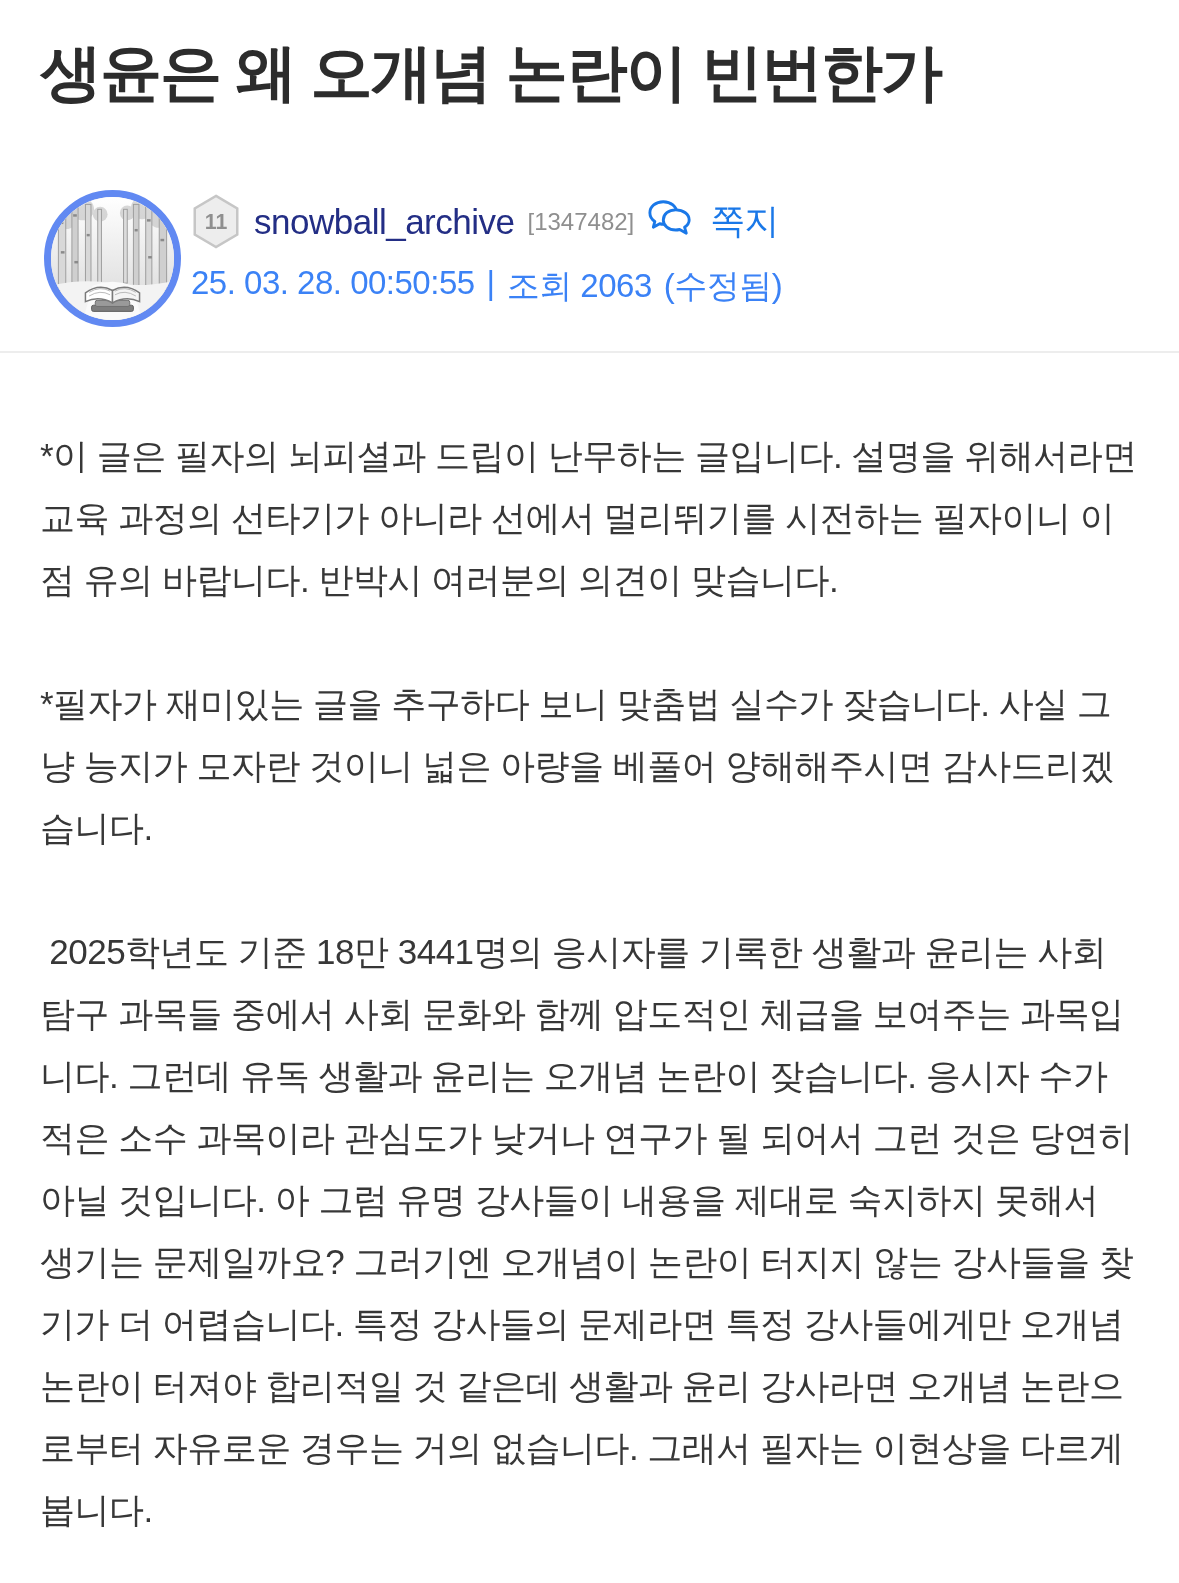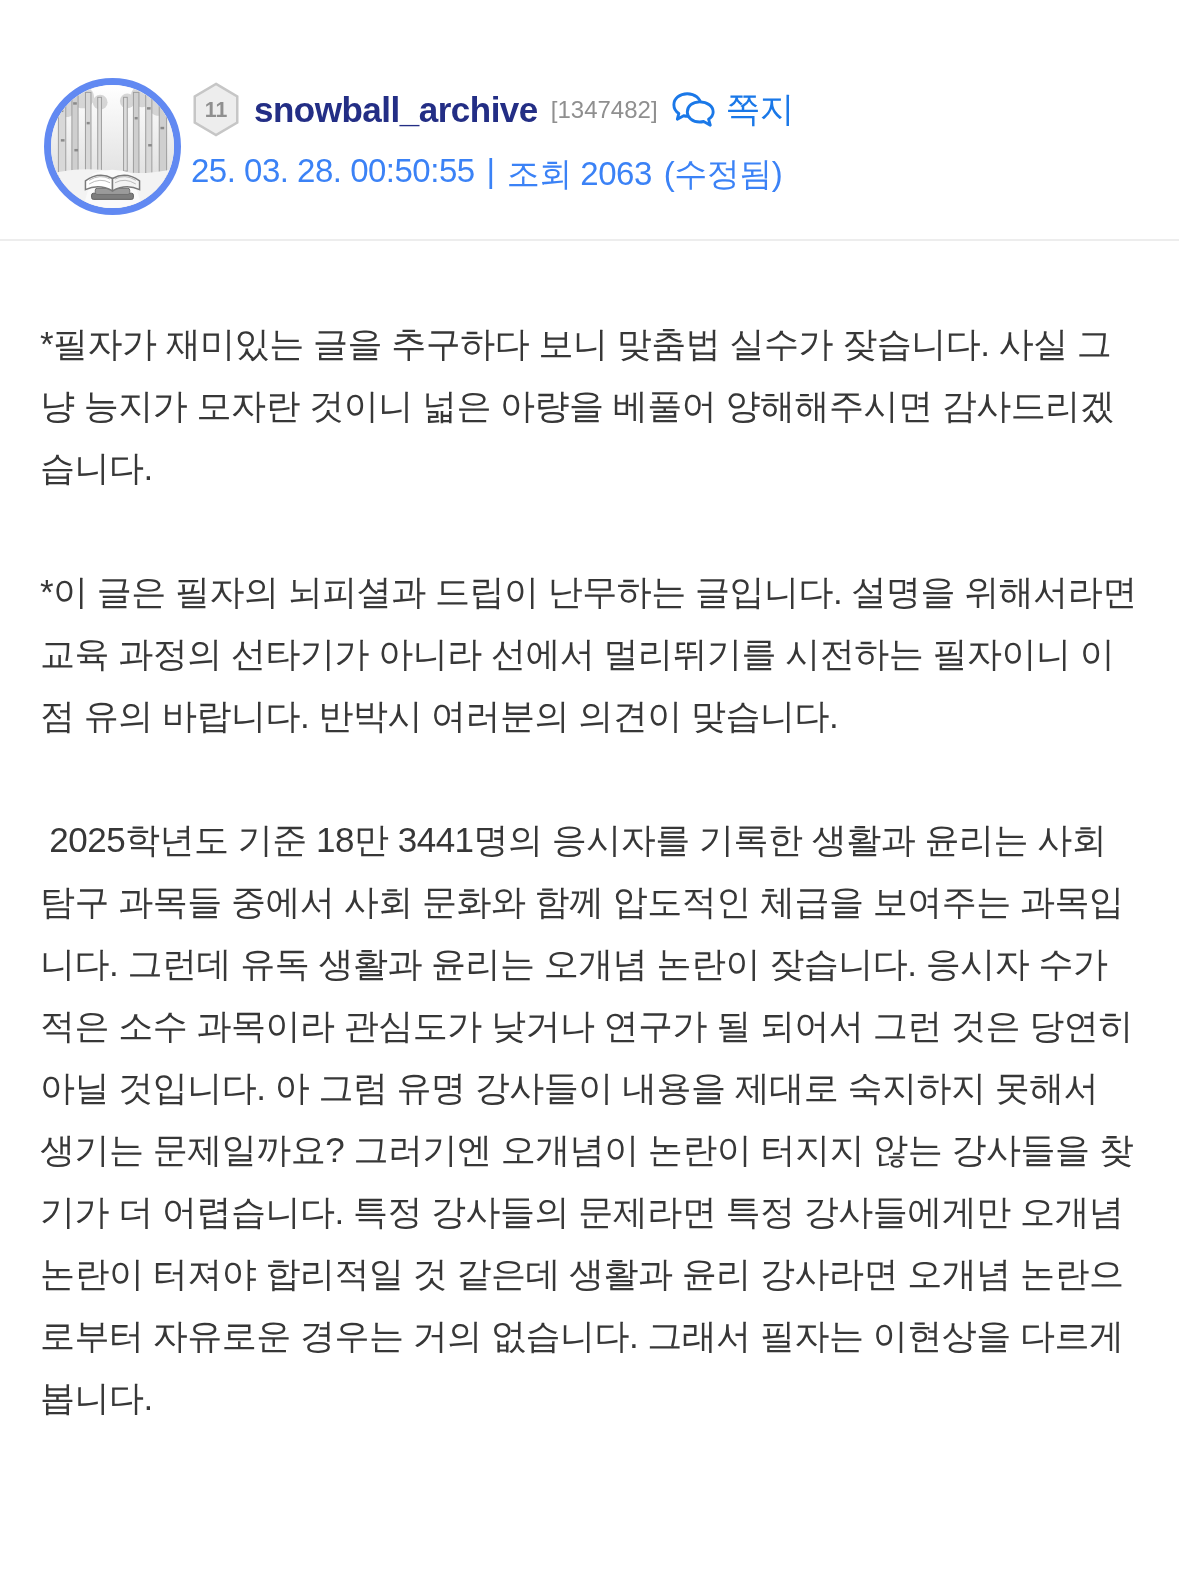--- a/index.html
+++ b/index.html
@@ -35,35 +35,35 @@
     background: #eee;
     cursor: pointer;
   }
   .avatar svg { display: block; width: 100%; height: 100%; }
 
   .author-info { margin-left: 10px; padding-top: 4px; }
   .author-line1 { display: flex; align-items: center; gap: 13px; }
   .badge-hex { width: 50px; height: 55px; flex: 0 0 auto; }
   .username {
     font-size: 35px;
-    font-weight: 700;
+    font-weight: 400;
     color: #232e85;
     text-decoration: none;
     letter-spacing: -0.5px;
     cursor: pointer;
   }
   .user-id {
     font-size: 24px;
     color: #8f8f8f;
     letter-spacing: 0px;
   }
   .message-link {
     display: flex;
-    align-items: center;
-    gap: 9px;
+    align-items: flex-start;
+    gap: 17px;
     text-decoration: none;
     cursor: pointer;
   }
   .message-link svg { width: 46px; height: 40px; display: block; }
   .message-label {
     font-size: 35px;
     color: #1a78e8;
     font-weight: 500;
     letter-spacing: -1px;
   }
@@ -97,20 +97,21 @@
     margin: 0 0 62px 0;
     white-space: pre-wrap;
     word-break: normal;
   }
 </style>
 </head>
 <body>
 
 <div class="page">
 
+  <h1 class="post-title">생윤은 왜 오개념 논란이 빈번한가</h1>
 
   <div class="author-row">
 
     <div class="avatar">
       <svg viewBox="0 0 100 100">
         <defs>
           <linearGradient id="sky" x1="0" y1="0" x2="0" y2="1">
             <stop offset="0" stop-color="#ffffff"></stop>
             <stop offset="0.7" stop-color="#e3e3e3"></stop>
             <stop offset="1" stop-color="#d2d2d2"></stop>
@@ -186,18 +187,18 @@
         <span>|</span>
         <span>조회 2063</span>
         <span>(수정됨)</span>
       </div>
     </div>
   </div>
 
   <div class="divider"></div>
 
   <div class="post-body">
+    <p class="para">*이 글은 필자의 뇌피셜과 드립이 난무하는 글입니다. 설명을 위해서라면 교육 과정의 선타기가 아니라 선에서 멀리뛰기를 시전하는 필자이니 이점 유의 바랍니다. 반박시 여러분의 의견이 맞습니다.</p>
     <p class="para">*필자가 재미있는 글을 추구하다 보니 맞춤법 실수가 잦습니다. 사실 그냥 능지가 모자란 것이니 넓은 아량을 베풀어 양해해주시면 감사드리겠습니다.</p>
-    <p class="para">*이 글은 필자의 뇌피셜과 드립이 난무하는 글입니다. 설명을 위해서라면 교육 과정의 선타기가 아니라 선에서 멀리뛰기를 시전하는 필자이니 이점 유의 바랍니다. 반박시 여러분의 의견이 맞습니다.</p>
     <p class="para"> 2025학년도 기준 18만 3441명의 응시자를 기록한 생활과 윤리는 사회 탐구 과목들 중에서 사회 문화와 함께 압도적인 체급을 보여주는 과목입니다. 그런데 유독 생활과 윤리는 오개념 논란이 잦습니다. 응시자 수가 적은 소수 과목이라 관심도가 낮거나 연구가 될 되어서 그런 것은 당연히 아닐 것입니다. 아 그럼 유명 강사들이 내용을 제대로 숙지하지 못해서 생기는 문제일까요? 그러기엔 오개념이 논란이 터지지 않는 강사들을 찾기가 더 어렵습니다. 특정 강사들의 문제라면 특정 강사들에게만 오개념 논란이 터져야 합리적일 것 같은데 생활과 윤리 강사라면 오개념 논란으로부터 자유로운 경우는 거의 없습니다. 그래서 필자는 이현상을 다르게 봅니다.</p>
   </div>
 
 </div>
 
 </body></html>

